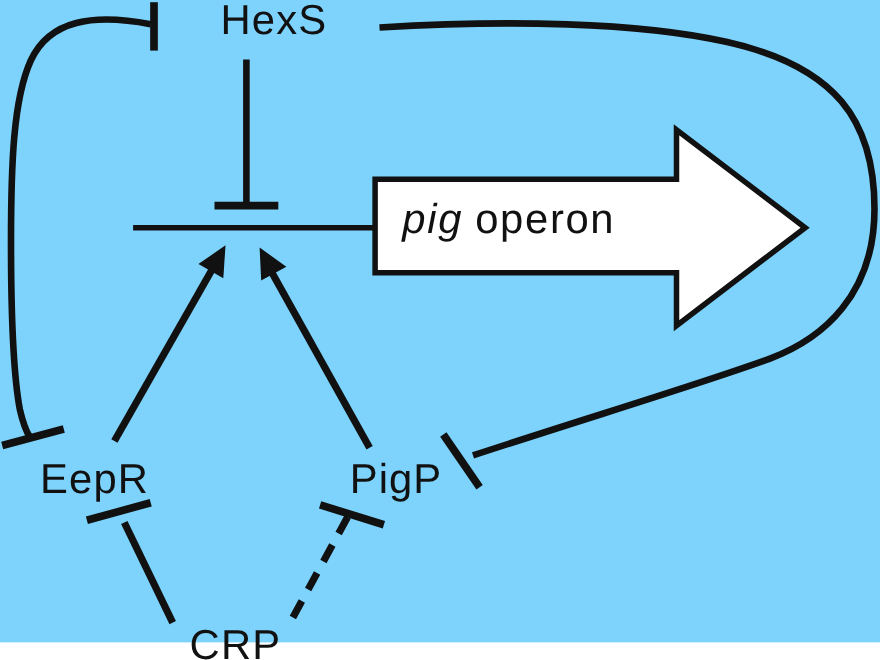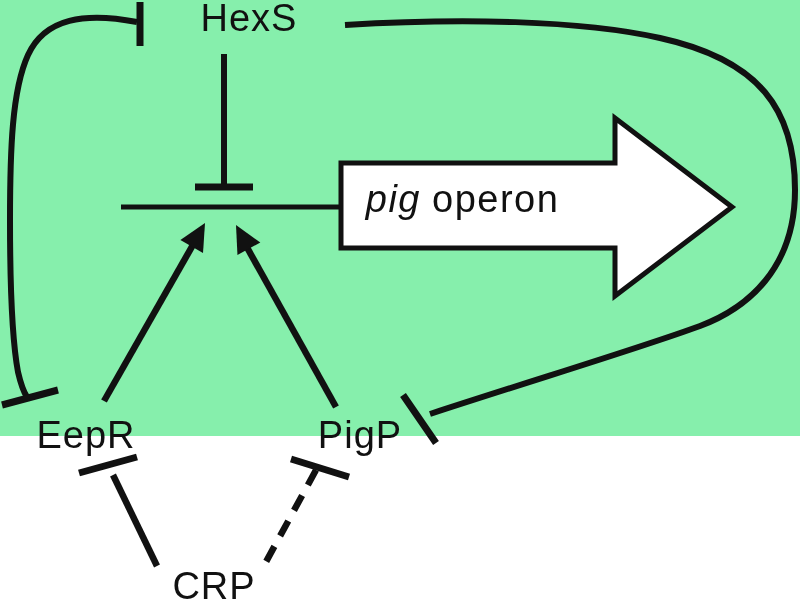--- a/index.html
+++ b/index.html
@@ -7,22 +7,22 @@
     padding: 0;
     width: 800px;
     height: 600px;
     background: #ffffff;
     overflow: hidden;
     font-family: "Liberation Sans", sans-serif;
   }
   .stage {
     position: relative;
     width: 800px;
-    height: 436px;
-    background: #86efac;
+    height: 584px;
+    background: #7dd3fc;
   }
   svg { display: block; }
   .stroke-line {
     fill: none;
     stroke: #111111;
     stroke-width: 6;
   }
   .cap {
     fill: none;
     stroke: #111111;

